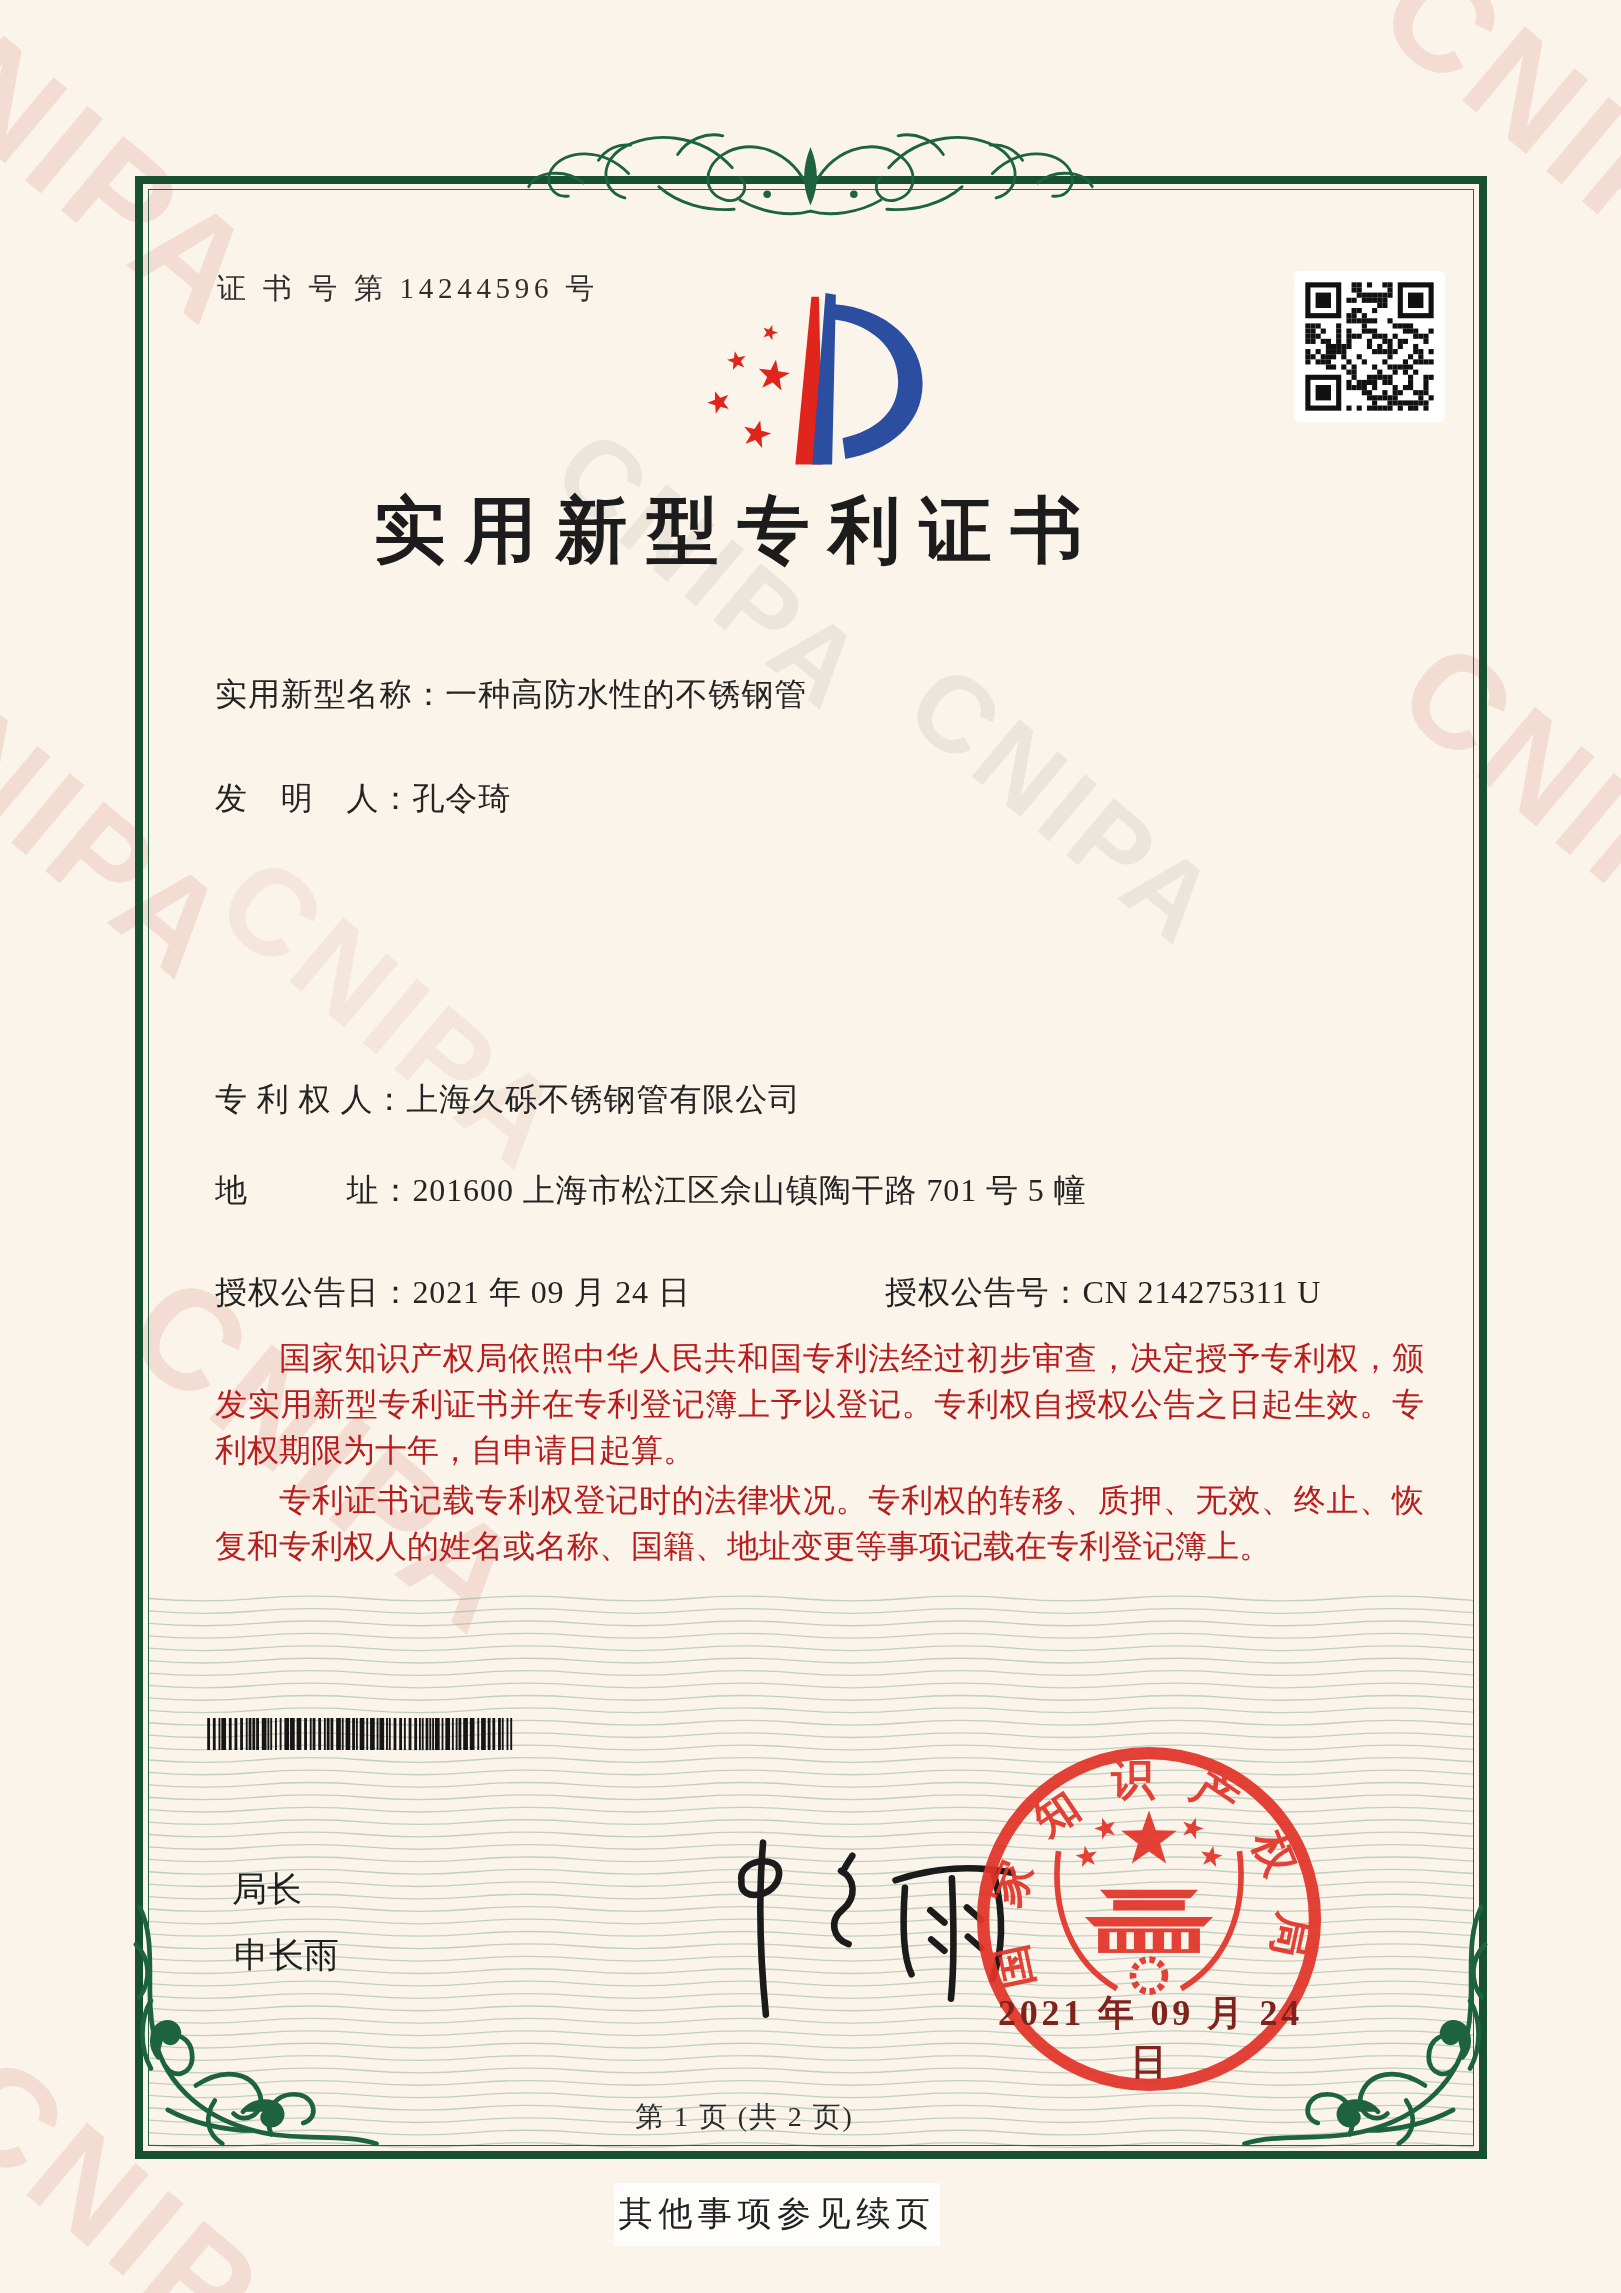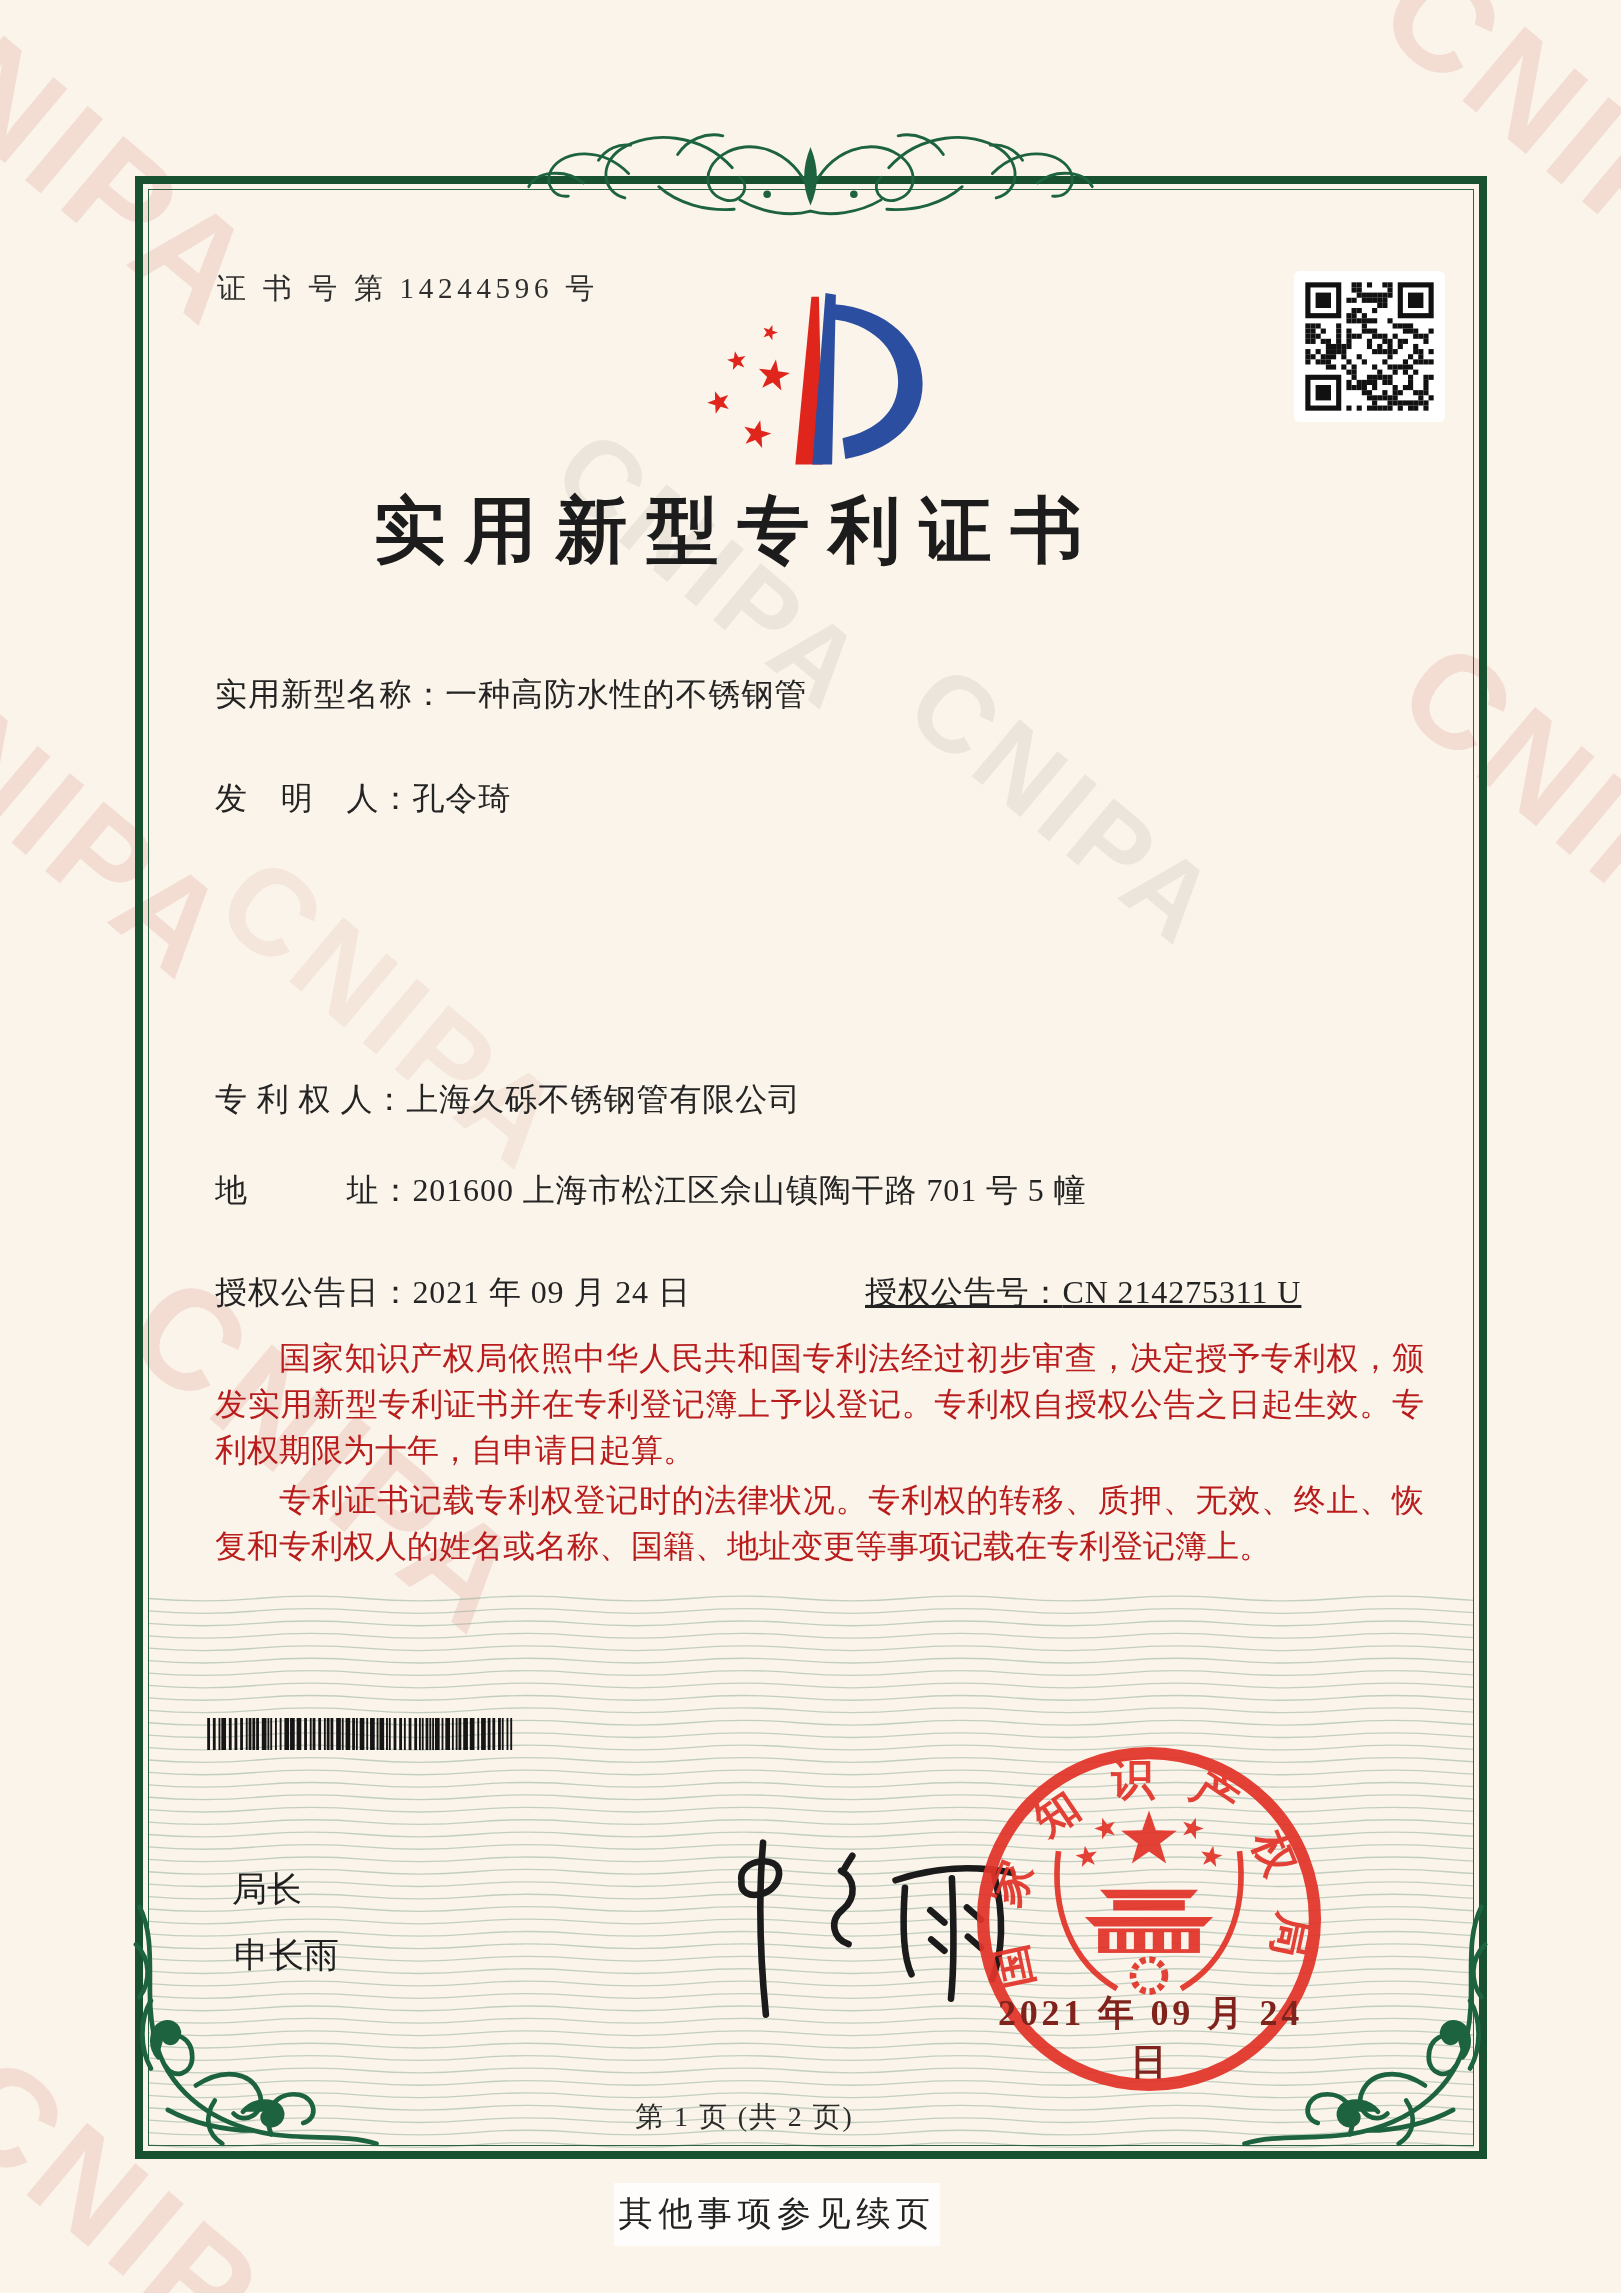--- a/index.html
+++ b/index.html
@@ -31,21 +31,21 @@
     position:absolute; left:217px; top:269px; font-size:29px; letter-spacing:4.7px; color:#2e2e2e;
   }
   .title{
     position:absolute; left:0; top:483px; width:1475px; text-align:center;
     font-size:72px; font-weight:700; letter-spacing:19px; color:#1c1c1c;
   }
   
   .frow{position:absolute; left:215px; width:1215px; font-size:32px; color:#242424; white-space:nowrap;}
   .frow .lab{letter-spacing:0.9px;}
   .frow .val{letter-spacing:0.9px;}
-  .pair2{position:absolute; left:650px; top:0;text-decoration:underline;}
+  .pair2{position:absolute; left:670px; top:0;}
   
   .paras{
     position:absolute; left:215px; top:1335px; width:1209px;
     font-size:32px; line-height:46px; text-align:justify; color:#b91c1c;
   }
   .paras p{margin:0 0 3.8px 0; text-indent:2em;}
   
   .signer-title{position:absolute; left:226px; top:1866px; font-size:35px; font-family:"Liberation Sans","DejaVu Sans",sans-serif; color:#1f1f1f;}
   .signer-name{position:absolute; left:226px; top:1932px; font-size:35px; font-family:Liberation Sans, sans-serif; color:#1f1f1f;margin-left:8px;}
   .seal-date{

